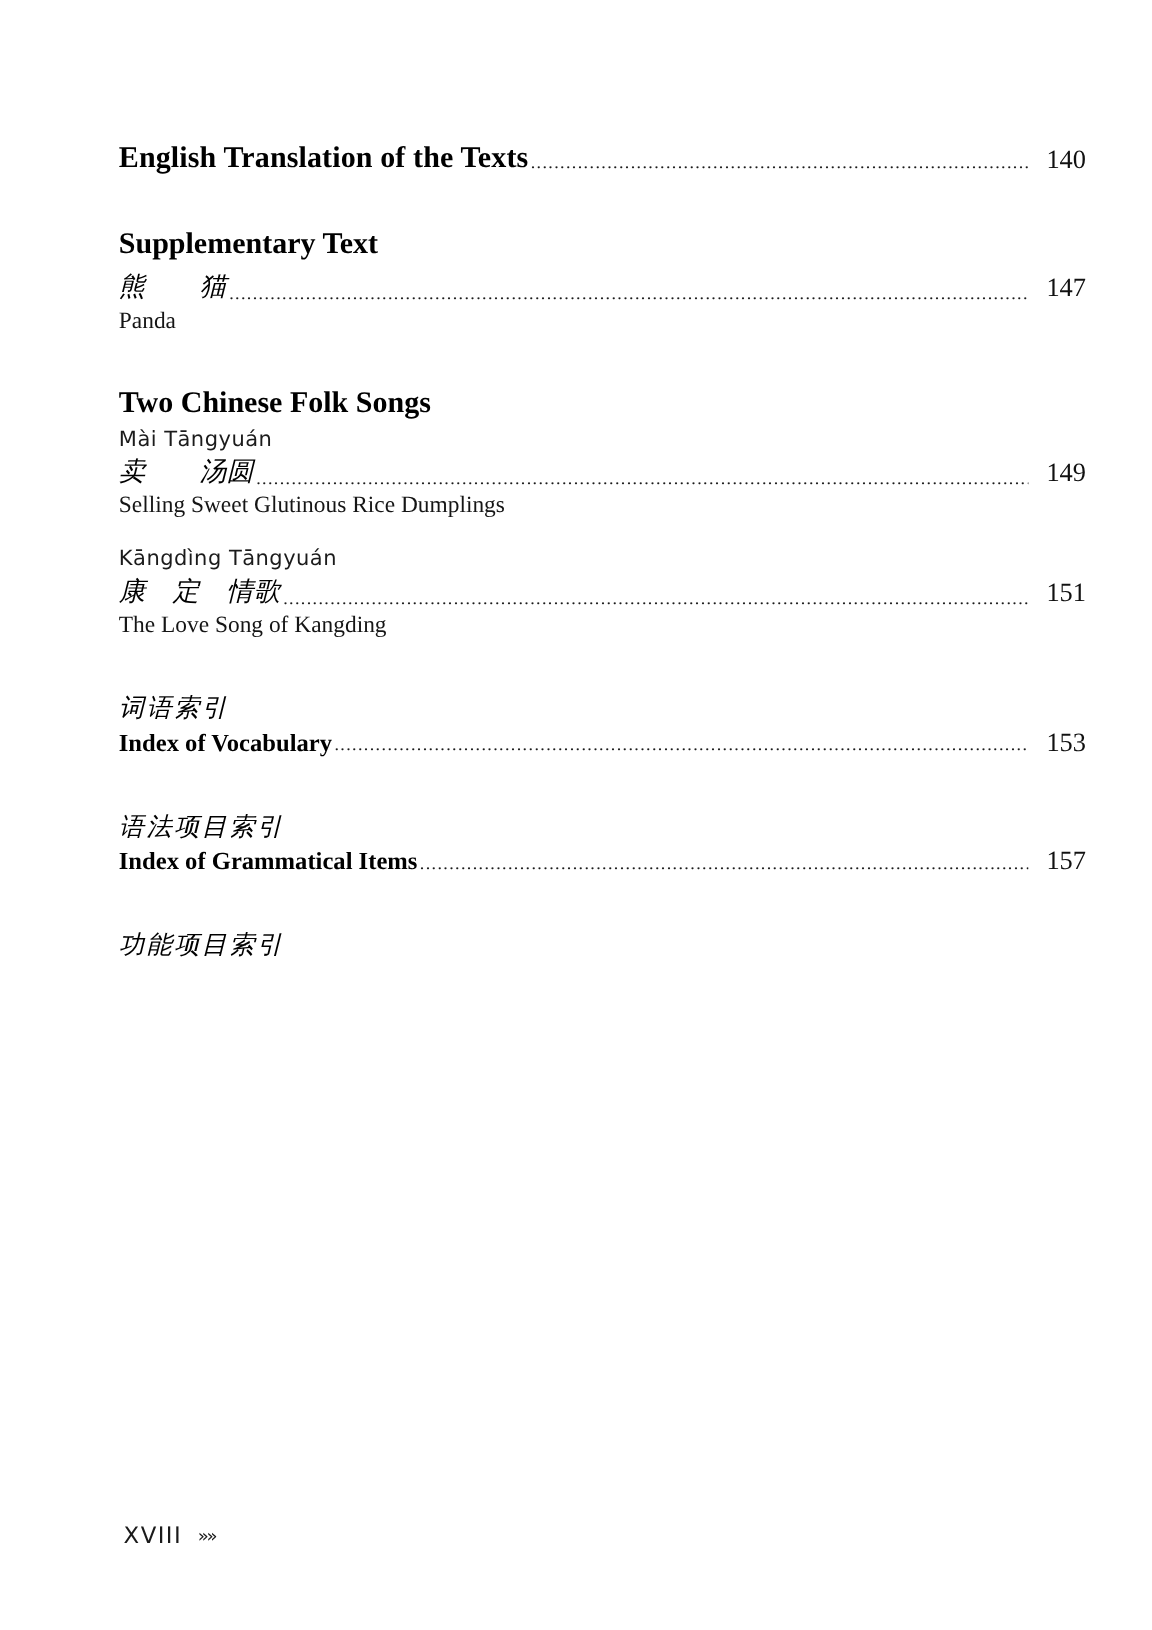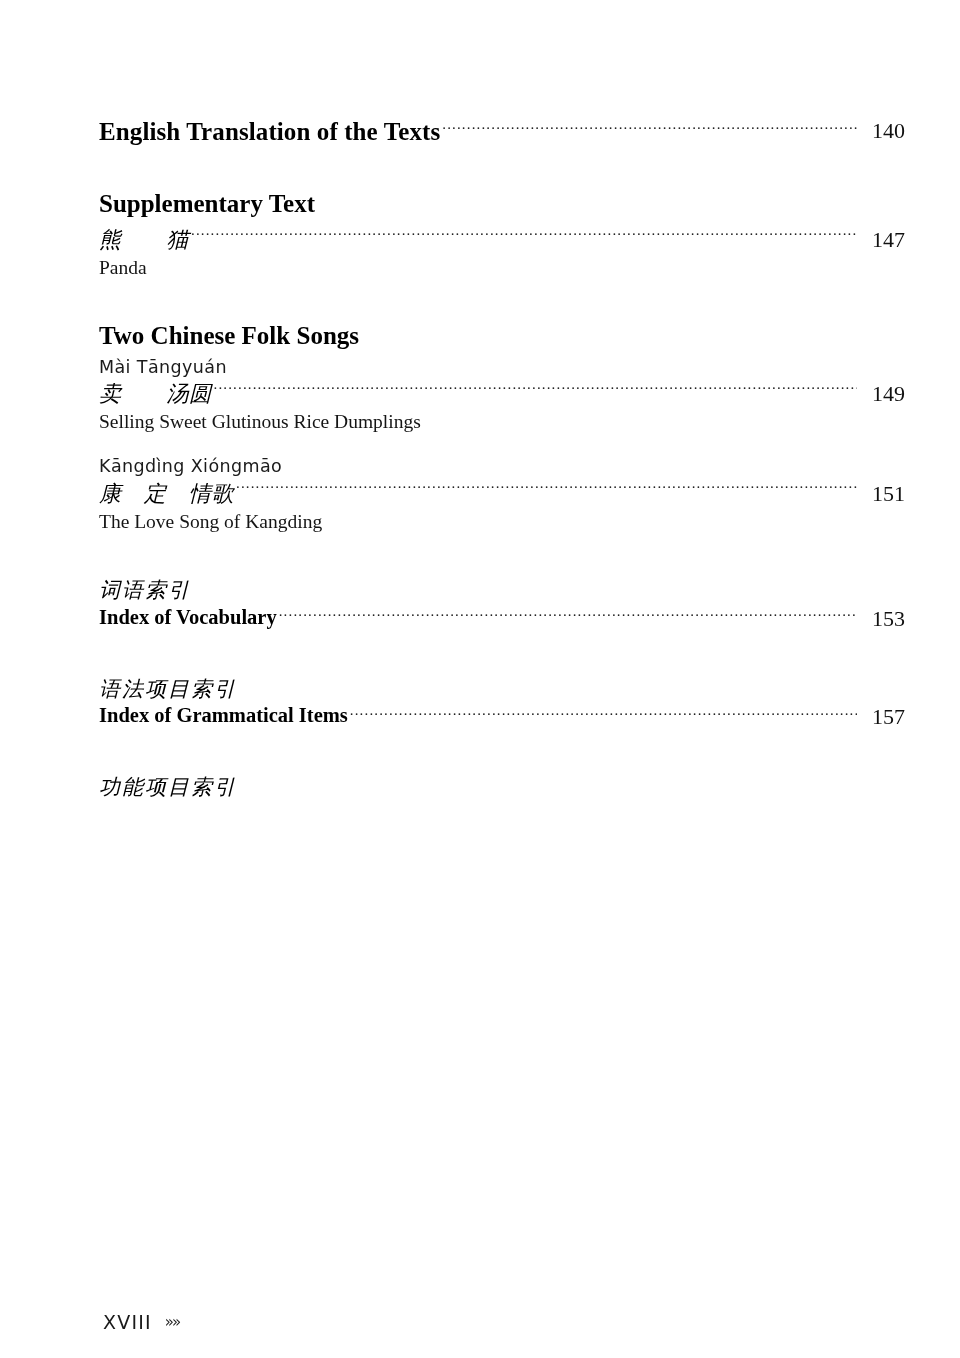--- a/index.html
+++ b/index.html
@@ -19,21 +19,21 @@
   .content {
     position: absolute;
     left: 99px;
     top: 118px;
     width: 806px;
   }
 
   
   .row {
     display: flex;
-    align-items: flex-start;
+    align-items: flex-end;
     width: 100%;
   }
   .row .lbl {
     white-space: pre;
     flex: 0 0 auto;
   }
   .row .leader {
     flex: 1 1 auto;
     position: relative;
     height: 1em;
@@ -117,21 +117,21 @@
   .gap-songs-head { margin-top: 40px; margin-bottom: 6px; }
   .gap-song2 { margin-top: 20px; }
   .gap-idx1 { margin-top: 40px; }
   .gap-idx { margin-top: 42px; }
   .idx-cn-line { line-height: 1.45; }
 
   
   .footer {
     position: absolute;
     left: 103px;
-    top: 1311px;
+    top: 1269px;
     display: flex;
     align-items: center;
     gap: 13px;
   }
   .folio {
     font-family: "DejaVu Sans", "Liberation Sans", sans-serif;
     font-size: 19px;
     letter-spacing: 1.2px;
     color: #1a1a1a;
   }
@@ -173,21 +173,21 @@
       <div class="pinyin line-pinyin">Mài Tāngyuán</div>
       <div class="row line-hanzi">
         <span class="lbl hanzi">卖　　汤圆</span>
         <span class="leader"></span>
         <span class="pg">149</span>
       </div>
       <div class="gloss line-gloss">Selling Sweet Glutinous Rice Dumplings</div>
     </div>
 
     <div class="gap-song2">
-      <div class="pinyin line-pinyin">Kāngdìng Xióngmāo</div>
+      <div class="pinyin line-pinyin">Kāngdìng Tāngyuán</div>
       <div class="row line-hanzi">
         <span class="lbl hanzi">康　定　情歌</span>
         <span class="leader"></span>
         <span class="pg">151</span>
       </div>
       <div class="gloss line-gloss">The Love Song of Kangding</div>
     </div>
 
     <div class="gap-idx1">
       <div class="idx-cn idx-cn-line">词语索引</div>

